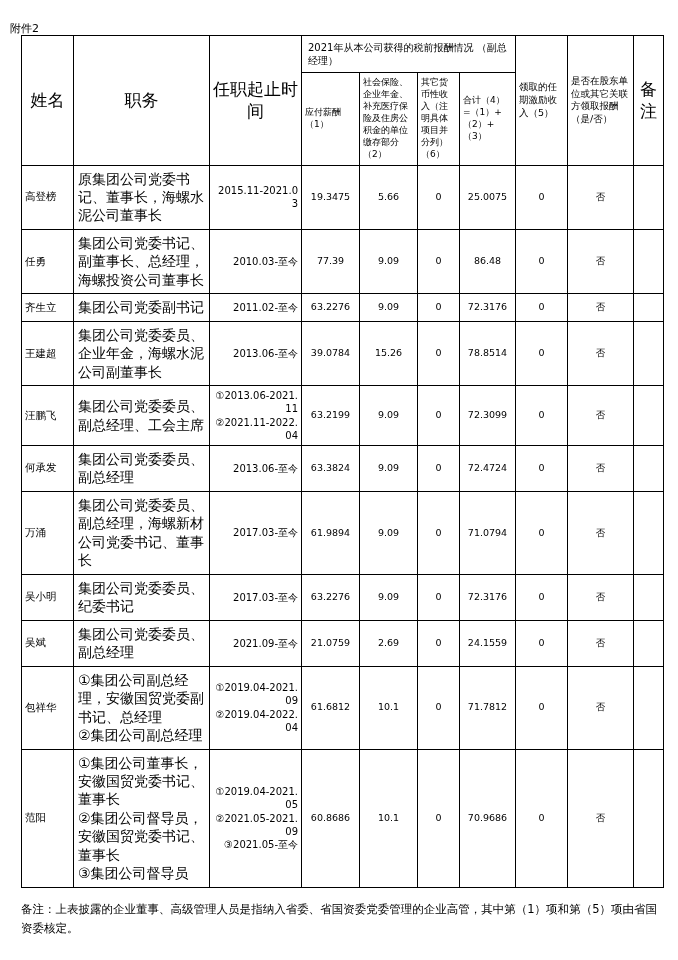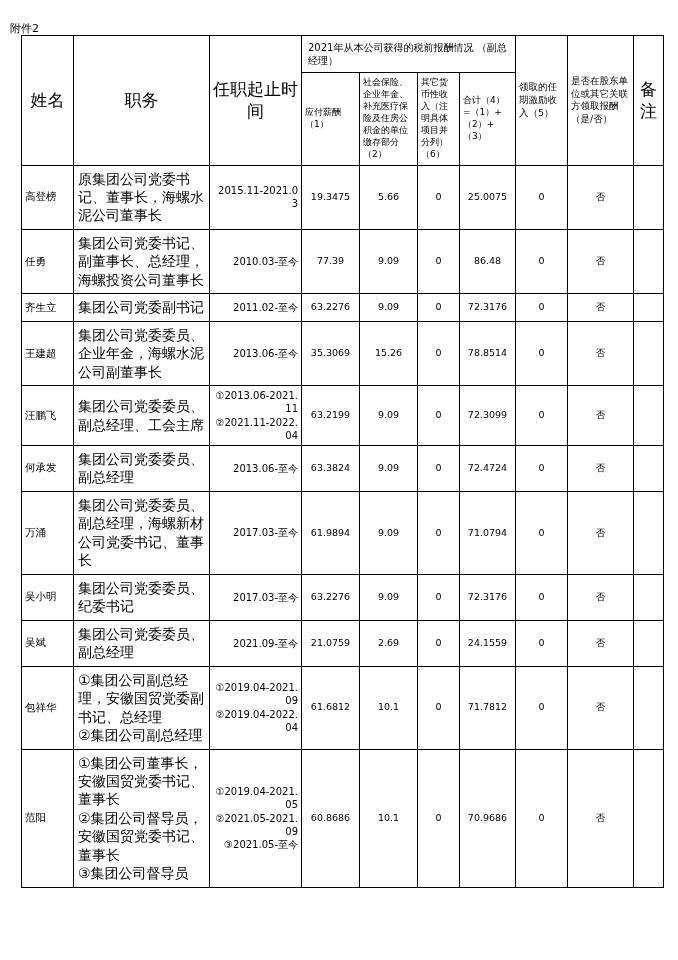--- a/index.html
+++ b/index.html
@@ -186,21 +186,21 @@
             <td class="num">0</td>
             <td class="num">72.3176</td>
             <td class="num">0</td>
             <td class="num">否</td>
             <td class="blank"></td>
           </tr>
           <tr>
             <td class="name">王建超</td>
             <td class="post nowrap-pre">集团公司党委委员、企业年金，海螺水泥公司副董事长</td>
             <td class="period nowrap-pre">2013.06-至今</td>
-            <td class="num">35.3069</td>
+            <td class="num">39.0784</td>
             <td class="num">15.26</td>
             <td class="num">0</td>
             <td class="num">78.8514</td>
             <td class="num">0</td>
             <td class="num">否</td>
             <td class="blank"></td>
           </tr>
           <tr>
             <td class="name">汪鹏飞</td>
             <td class="post nowrap-pre">集团公司党委委员、副总经理、工会主席</td>
@@ -289,14 +289,15 @@
             <td class="num">0</td>
             <td class="num">70.9686</td>
             <td class="num">0</td>
             <td class="num">否</td>
             <td class="blank"></td>
           </tr>
         </tbody>
     </table>
   </div>
 
+  <div class="note">备注：上表披露的企业董事、高级管理人员是指纳入省委、省国资委党委管理的企业高管，其中第（1）项和第（5）项由省国资委核定。</div>
 
 </div>
 
 </body></html>

